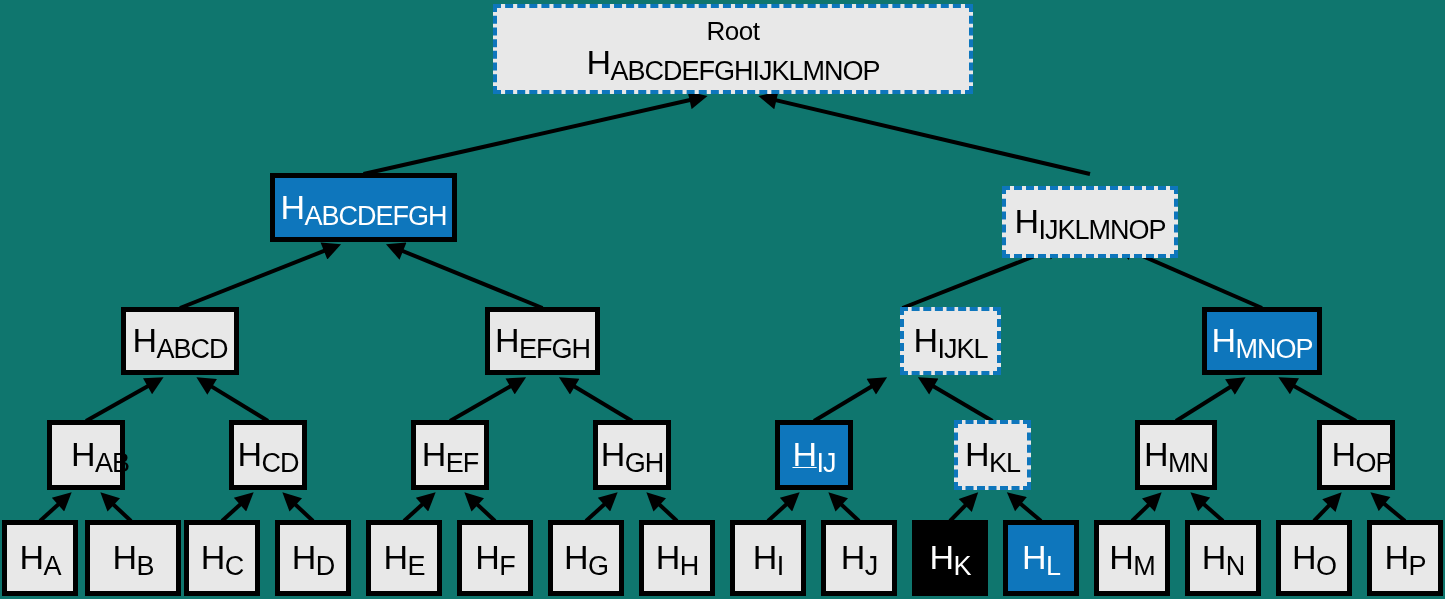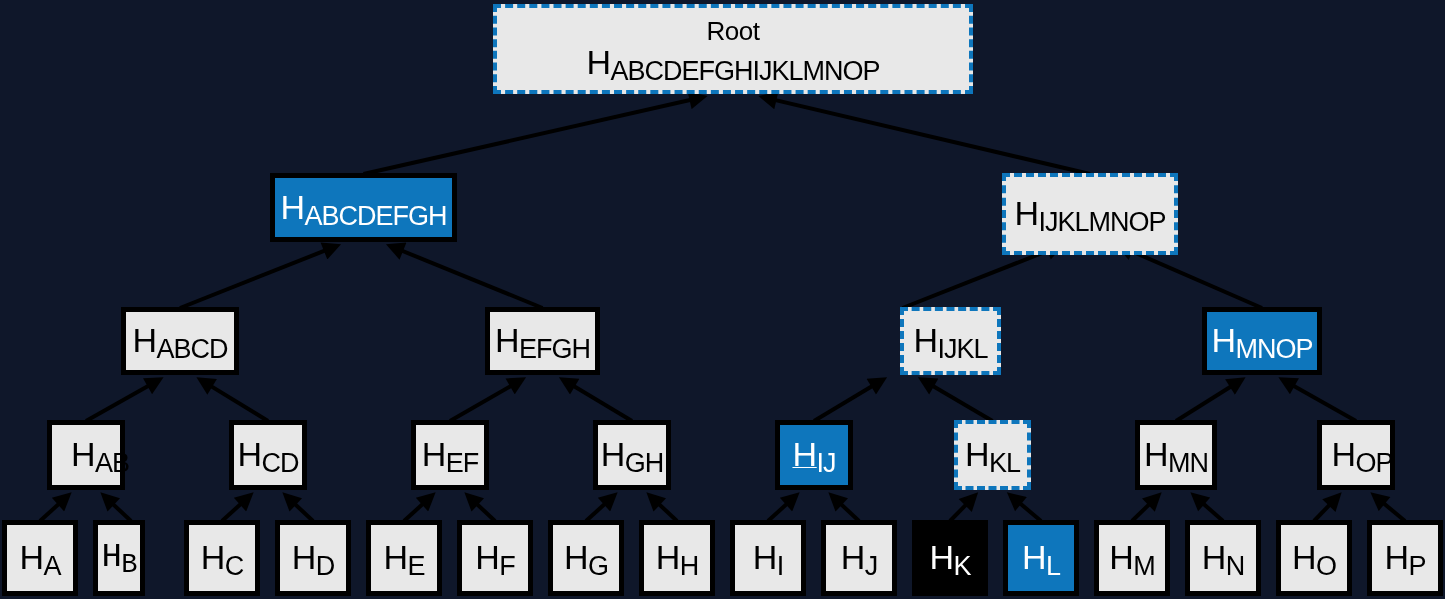--- a/index.html
+++ b/index.html
@@ -5,21 +5,21 @@
   :root{
     --blue:#0e76bc;
     --gray:#e8e8e8;
     --black:#000000;
   }
   html,body{margin:0;padding:0;background:#ffffff;}
   .stage{
     position:relative;
     width:1445px;height:599px;
     font-family:"Liberation Sans","DejaVu Sans",sans-serif;
-    background:#0f172a;
+    background:#0f766e;
     overflow:hidden;
   }
   .edges{position:absolute;left:0;top:0;width:1445px;height:599px;}
   .node{
     position:absolute;
     box-sizing:border-box;
     background:var(--gray);
     border:5px solid var(--black);
     color:#000;
     display:flex;
@@ -92,21 +92,21 @@
   </svg>
 
   <div class="node dashed" style="left: 493px; top: 4px; width: 480px; height: 90px;">
     <div class="line1">Root</div>
     <div class="hash"><span class="hp">H</span><span class="hs">ABCDEFGHIJKLMNOP</span></div>
   </div>
 
   <div class="node blue" style="left: 270px; top: 173px; width: 187px; height: 69px;">
       <div class="hash"><span class="hp">H</span><span class="hs">ABCDEFGH</span></div>
     </div>
-  <div class="node dashed" style="left: 1002px; top: 173px; width: 176px; height: 82px;">
+  <div class="node dashed" style="left: 1002px; top: 186px; width: 176px; height: 72px;">
       <div class="hash"><span class="hp">H</span><span class="hs">IJKLMNOP</span></div>
     </div>
   <div class="node" style="left: 121px; top: 307px; width: 118px; height: 68px;">
       <div class="hash"><span class="hp">H</span><span class="hs">ABCD</span></div>
     </div>
   <div class="node" style="left: 485px; top: 307px; width: 115px; height: 68px;">
       <div class="hash"><span class="hp">H</span><span class="hs">EFGH</span></div>
     </div>
   <div class="node dashed" style="left: 900px; top: 307px; width: 101px; height: 68px;">
       <div class="hash"><span class="hp">H</span><span class="hs">IJKL</span></div>
@@ -134,21 +134,21 @@
     </div>
   <div class="node" style="left: 1135px; top: 420px; width: 82px; height: 70px;">
       <div class="hash"><span class="hp">H</span><span class="hs">MN</span></div>
     </div>
   <div class="node" style="left: 1317px; top: 420px; width: 78px; height: 70px; padding-left: 12px;">
       <div class="hash"><span class="hp">H</span><span class="hs">OP</span></div>
     </div>
   <div class="node" style="left: 2px; top: 520px; width: 76px; height: 76px;">
       <div class="hash"><span class="hp">H</span><span class="hs">A</span></div>
     </div>
-  <div class="node" style="left: 93px; top: 520px; width: 52px; height: 76px; font-family: Liberation Mono, monospace;">
+  <div class="node" style="left: 85px; top: 520px; width: 96px; height: 76px;">
       <div class="hash"><span class="hp">H</span><span class="hs">B</span></div>
     </div>
   <div class="node" style="left: 184px; top: 520px; width: 76px; height: 76px;">
       <div class="hash"><span class="hp">H</span><span class="hs">C</span></div>
     </div>
   <div class="node" style="left: 275px; top: 520px; width: 76px; height: 76px;">
       <div class="hash"><span class="hp">H</span><span class="hs">D</span></div>
     </div>
   <div class="node" style="left: 366px; top: 520px; width: 76px; height: 76px;">
       <div class="hash"><span class="hp">H</span><span class="hs">E</span></div>

